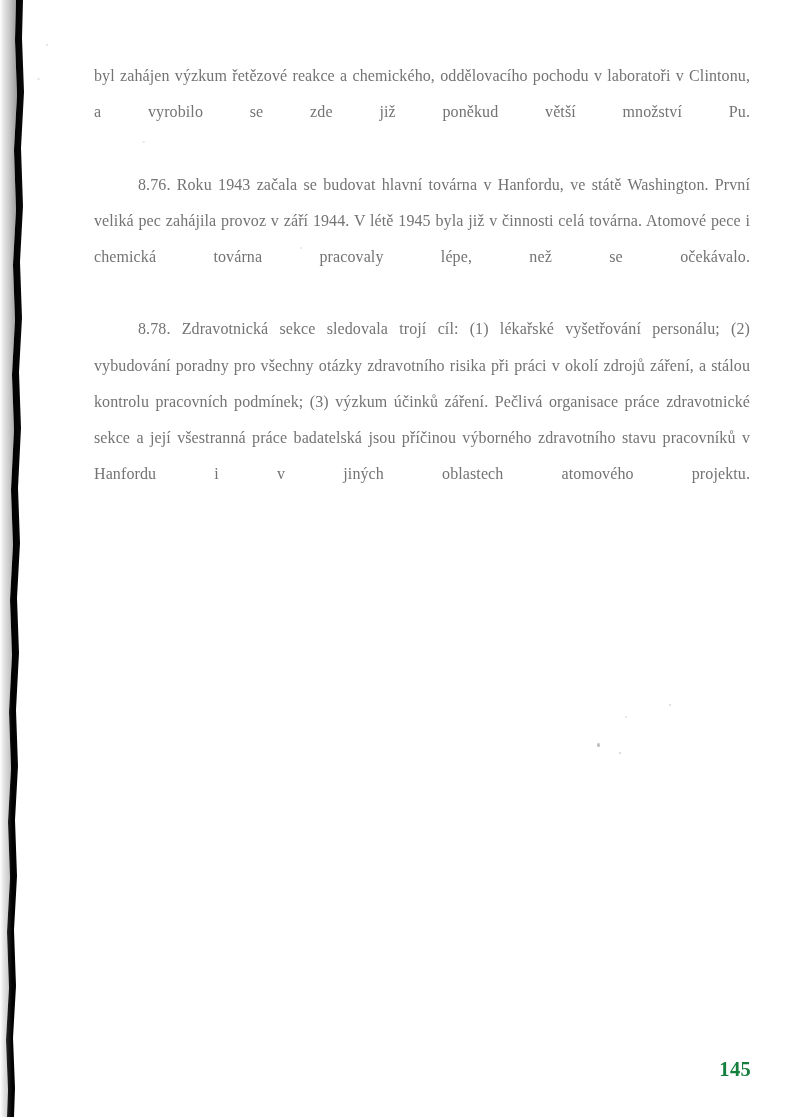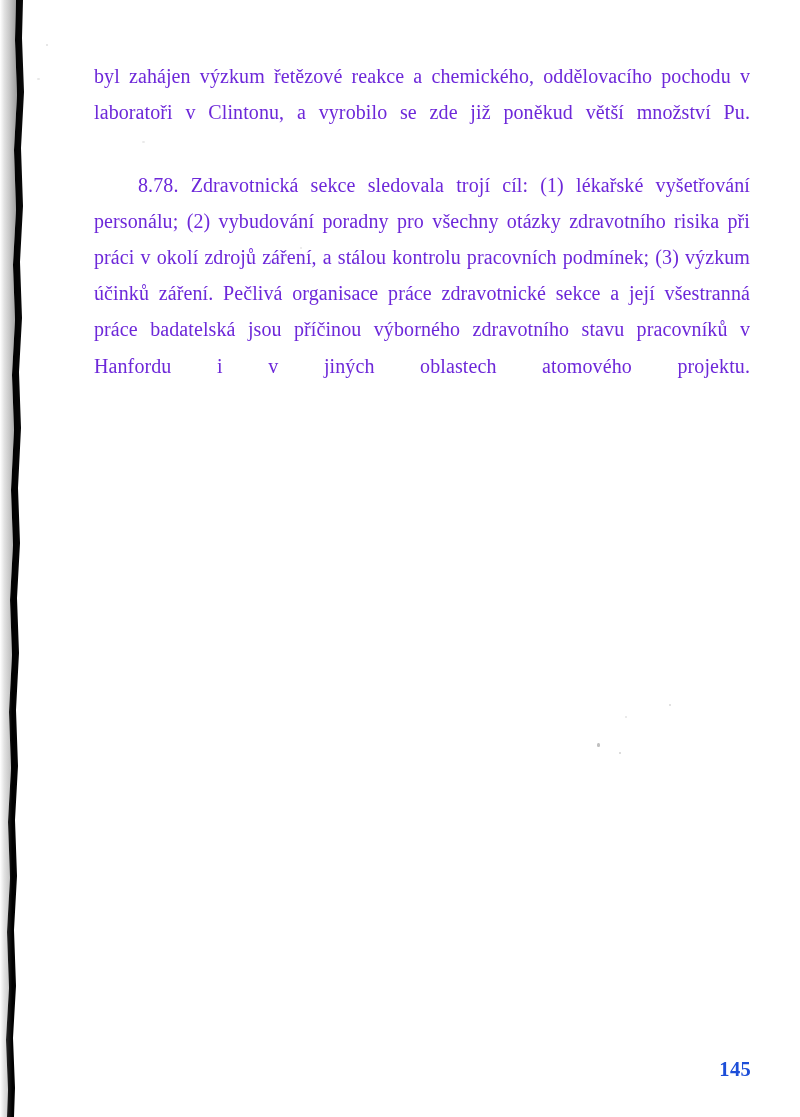--- a/index.html
+++ b/index.html
@@ -39,44 +39,44 @@
     position: absolute;
     left: 94px;
     top: 58px;
     width: 656px;
   }
 
   .para {
     margin: 0;
     text-align: justify;
     text-justify: inter-word;
-    font-size: 20px;
+    font-size: 16px;
     line-height: 36.2px;
-    color: #6d28d9;
+    color: #737373;
     letter-spacing: 0.1px;
     word-spacing: 0.4px;
   }
   .para.indented {
     text-indent: 44px;
   }
   
   .para::after {
     content: "";
     display: inline-block;
     width: 100%;
   }
 
   
   .folio {
     position: absolute;
     right: 49px;
     top: 1058px;
     font-size: 20.5px;
     font-weight: 700;
-    color: #1d4ed8;
+    color: #15803d;
     letter-spacing: 0.3px;
     font-family: "Liberation Serif", "DejaVu Serif", serif;
   }
 
   
   .speck {
     position: absolute;
     background: #8d8d8d;
     border-radius: 40%;
     pointer-events: none;
@@ -124,18 +124,19 @@
   <div class="speck" style="left:619px;top:752px;width:2px;height:2px;opacity:.35;"></div>
   <div class="speck" style="left:669px;top:704px;width:2px;height:2px;opacity:.3;"></div>
   <div class="speck" style="left:625px;top:716px;width:2px;height:2px;opacity:.22;"></div>
   <div class="speck" style="left:142px;top:141px;width:3px;height:2px;opacity:.18;"></div>
   <div class="speck" style="left:300px;top:247px;width:2px;height:2px;opacity:.2;"></div>
   <div class="speck" style="left:46px;top:44px;width:2px;height:2px;opacity:.25;"></div>
   <div class="speck" style="left:37px;top:78px;width:3px;height:2px;opacity:.2;"></div>
 
   <div class="text-column">
     <p class="para">byl zahájen výzkum řetězové reakce a chemického, oddělovacího pochodu v laboratoři v Clintonu, a vyrobilo se zde již poněkud větší množství Pu.</p>
+    <p class="para indented">8.76. Roku 1943 začala se budovat hlavní továrna v Hanfordu, ve státě Washington. První veliká pec zahájila provoz v září 1944. V létě 1945 byla již v činnosti celá továrna. Atomové pece i chemická továrna pracovaly lépe, než se očekávalo.</p>
     <p class="para indented">8.78. Zdravotnická sekce sledovala trojí cíl: (1) lékařské vyšetřování personálu; (2) vybudování poradny pro všechny otázky zdravotního risika při práci v okolí zdrojů záření, a stálou kontrolu pracovních podmínek; (3) výzkum účinků záření. Pečlivá organisace práce zdravotnické sekce a její všestranná práce badatelská jsou příčinou výborného zdravotního stavu pracovníků v Hanfordu i v jiných oblastech atomového projektu.</p>
   </div>
 
   <div class="folio">145</div>
 
 </div>
 
 </body></html>

